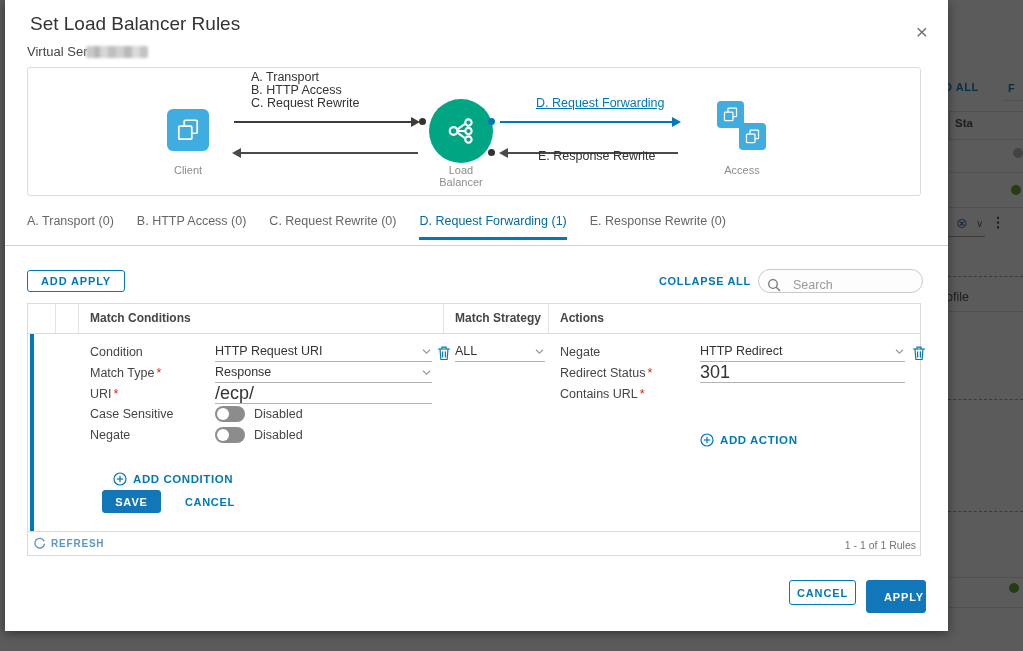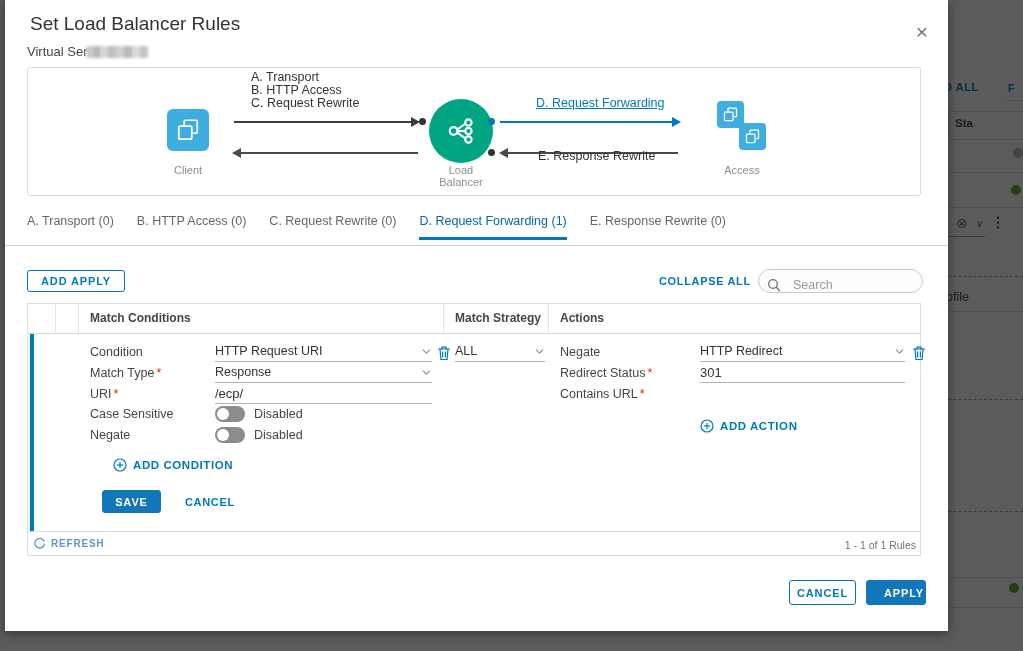--- a/index.html
+++ b/index.html
@@ -60,25 +60,25 @@
   .grid-frame { left:22px; top:303px; width:894px; height:253px; border:1px solid #dcdcdc; pointer-events:none; }
   .hline { position:absolute; height:1px; background:#dcdcdc; }
   .vsep { position:absolute; width:1px; background:#e3e3e3; }
   .col-head { position:absolute; font-size:12px; font-weight:600; color:#454545; }
   .blue-bar { left:25px; top:334px; width:4px; height:197px; background:#0079b8; }
 
   .f-label { position:absolute; font-size:12.5px; color:#454545; }
   .req { color:#e12200; margin-left:2px; }
   .dd { position:absolute; border-bottom:1px solid #b3b3b3; height:21px; display:flex; align-items:center; justify-content:space-between; cursor:pointer; }
   .dd .val { font-size:12.5px; color:#333; }
-  .txt { position:absolute; border:none; border-bottom:1px solid #b3b3b3; height:21px; font-size:13px; color:#333; background:transparent; outline:none; padding:0; font-family:"Liberation Sans",sans-serif; }
+  .txt { position:absolute; border:none; border-bottom:1px solid #b3b3b3; height:21px; font-size:18px; color:#333; background:transparent; outline:none; padding:0; font-family:"Liberation Sans",sans-serif; }
   .toggle { position:absolute; width:30px; height:16px; border-radius:9px; background:#8c8c8c; cursor:pointer; }
   .knob { position:absolute; left:2px; top:2px; width:12px; height:12px; border-radius:50%; background:#fff; }
   .tg-text { position:absolute; font-size:12.5px; color:#454545; }
-  .plus-link { position:absolute; display:flex; align-items:center; gap:6px; color:#0079b8; font-size:11.5px; font-weight:600; letter-spacing:.05em; cursor:pointer; background:none; border:none; font-family:"Liberation Sans",sans-serif; }
+  .plus-link { position:absolute; display:flex; align-items:center; gap:6px; color:#0079b8; font-size:11.5px; font-weight:600; letter-spacing:.05em; cursor:pointer; background:none; border:none; font-family:"Liberation Sans",sans-serif;margin-top:14px; }
   .btn-solid { display:flex; align-items:center; justify-content:center; background:#1277b8; border:1px solid #1277b8; border-radius:3px;
                color:#fff; font-size:11px; font-weight:600; letter-spacing:.08em; cursor:pointer; font-family:"Liberation Sans",sans-serif; }
   .grid-foot-refresh { position:absolute; display:flex; align-items:center; gap:5px; color:#5f97c4; font-size:10px; font-weight:600; letter-spacing:.08em; cursor:pointer; background:none; border:none; font-family:"Liberation Sans",sans-serif; }
   .grid-count { position:absolute; font-size:10.5px; color:#737373; }
 
   svg { display:block; }
 </style>
 </head>
 <body>
 
@@ -304,16 +304,16 @@
 
     <button class="grid-foot-refresh" style="left:28px; top:537px;">
       <svg width="13" height="13" viewBox="0 0 14 14">
           <path d="M11.8 4.2 A5.2 5.2 0 1 0 12.3 7.8" fill="none" stroke="#5f97c4" stroke-width="1.5" stroke-linecap="round"></path>
         </svg>
       <span>REFRESH</span>
     </button>
     <div class="grid-count" style="right:32px; top:539px;">1 - 1 of 1 Rules</div>
 
     <button class="abs btn-outline" style="left:784px; top:580px; width:67px; height:25px;">CANCEL</button>
-    <button class="abs btn-solid" style="left:861px; top:580px; width:60px; height:25px;padding-left:16px;">APPLY</button>
+    <button class="abs btn-solid" style="left:861px; top:580px; width:60px; height:33px;padding-left:16px;">APPLY</button>
 
   </div>
 </div>
 
 </body></html>

